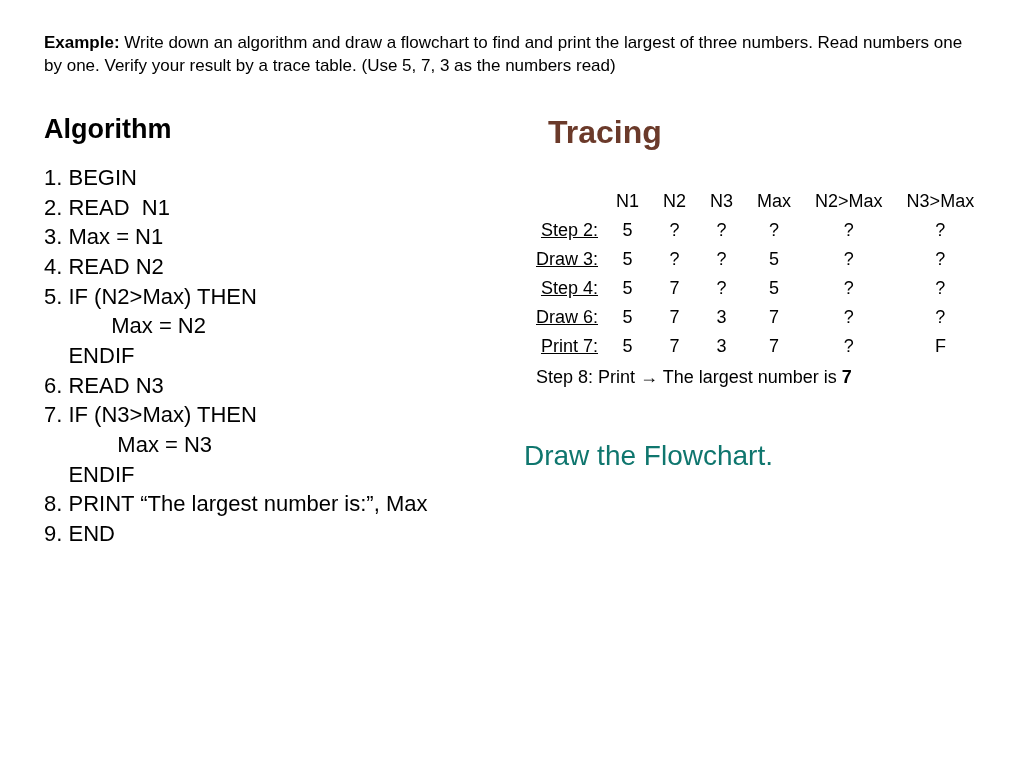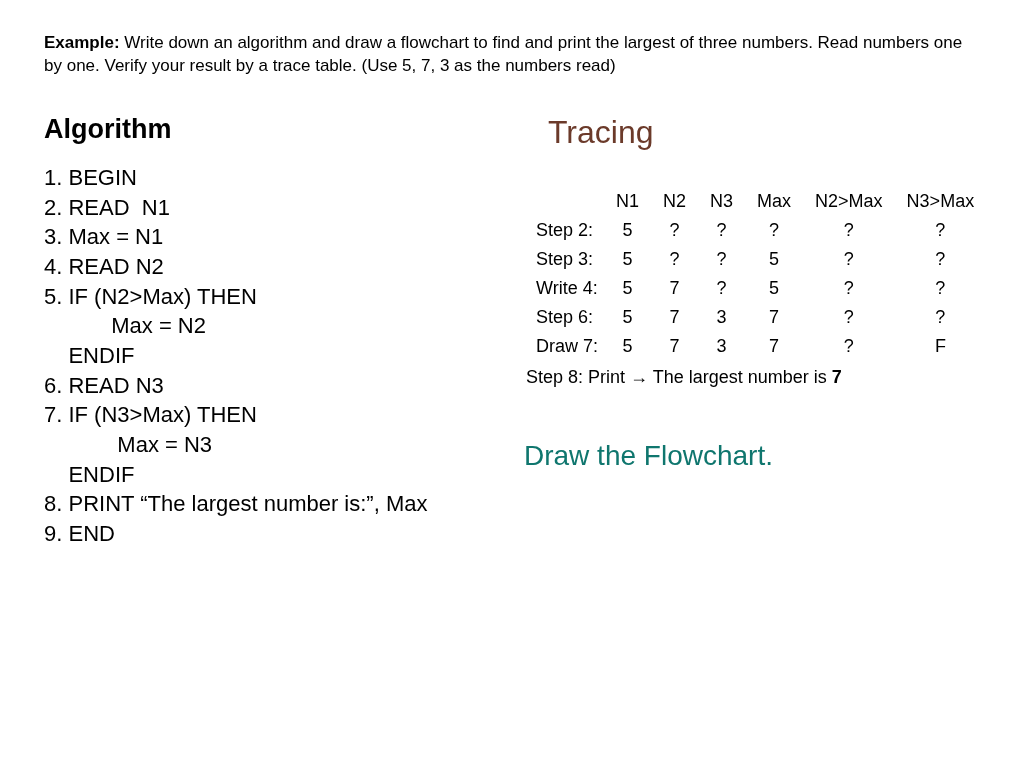--- a/index.html
+++ b/index.html
@@ -29,48 +29,49 @@
     font-weight: bold;
     margin-bottom: 18px;
   }
   .algo-body {
     font-size: 22px;
     line-height: 1.35;
     white-space: pre;
   }
   .tracing-heading {
     font-size: 32px;
-    font-weight: normal;
+    font-weight: bold;
     color: #6b3a2a;
     margin-bottom: 36px;
     margin-left: 34px;
   }
   table.trace {
     border-collapse: collapse;
     font-size: 18px;
     margin-left: 10px;
   }
   table.trace th {
     font-weight: normal;
     padding: 4px 12px;
     text-align: left;
   }
   table.trace td {
     padding: 4px 12px;
     text-align: center;
   }
   table.trace td.step-label {
-    text-align: left;
+    text-align: right;
     padding-right: 6px;
     white-space: nowrap;
+    text-decoration: underline;
   }
   .step8 {
     font-size: 18px;
     margin-top: 6px;
-    margin-left: 12px;
+    margin-left: 22px;
   }
   .step8 .bold { font-weight: bold; }
   .draw-flow {
     font-size: 28px;
     color: #0f766e;
     margin-top: 52px;
     margin-left: 10px;
   }
 </style>
 </head>
@@ -115,48 +116,48 @@
           <tr>
             <td class="step-label">Step 2:</td>
             <td>5</td>
             <td>?</td>
             <td>?</td>
             <td>?</td>
             <td>?</td>
             <td>?</td>
           </tr>
           <tr>
-            <td class="step-label">Step 3:</td>
+            <td class="step-label">Draw 3:</td>
             <td>5</td>
             <td>?</td>
             <td>?</td>
             <td>5</td>
             <td>?</td>
             <td>?</td>
           </tr>
           <tr>
-            <td class="step-label">Write 4:</td>
+            <td class="step-label">Step 4:</td>
             <td>5</td>
             <td>7</td>
             <td>?</td>
             <td>5</td>
             <td>?</td>
             <td>?</td>
           </tr>
           <tr>
-            <td class="step-label">Step 6:</td>
+            <td class="step-label">Draw 6:</td>
             <td>5</td>
             <td>7</td>
             <td>3</td>
             <td>7</td>
             <td>?</td>
             <td>?</td>
           </tr>
           <tr>
-            <td class="step-label">Draw 7:</td>
+            <td class="step-label">Print 7:</td>
             <td>5</td>
             <td>7</td>
             <td>3</td>
             <td>7</td>
             <td>?</td>
             <td>F</td>
           </tr>
         </tbody>
     </table>
     <div class="step8">

